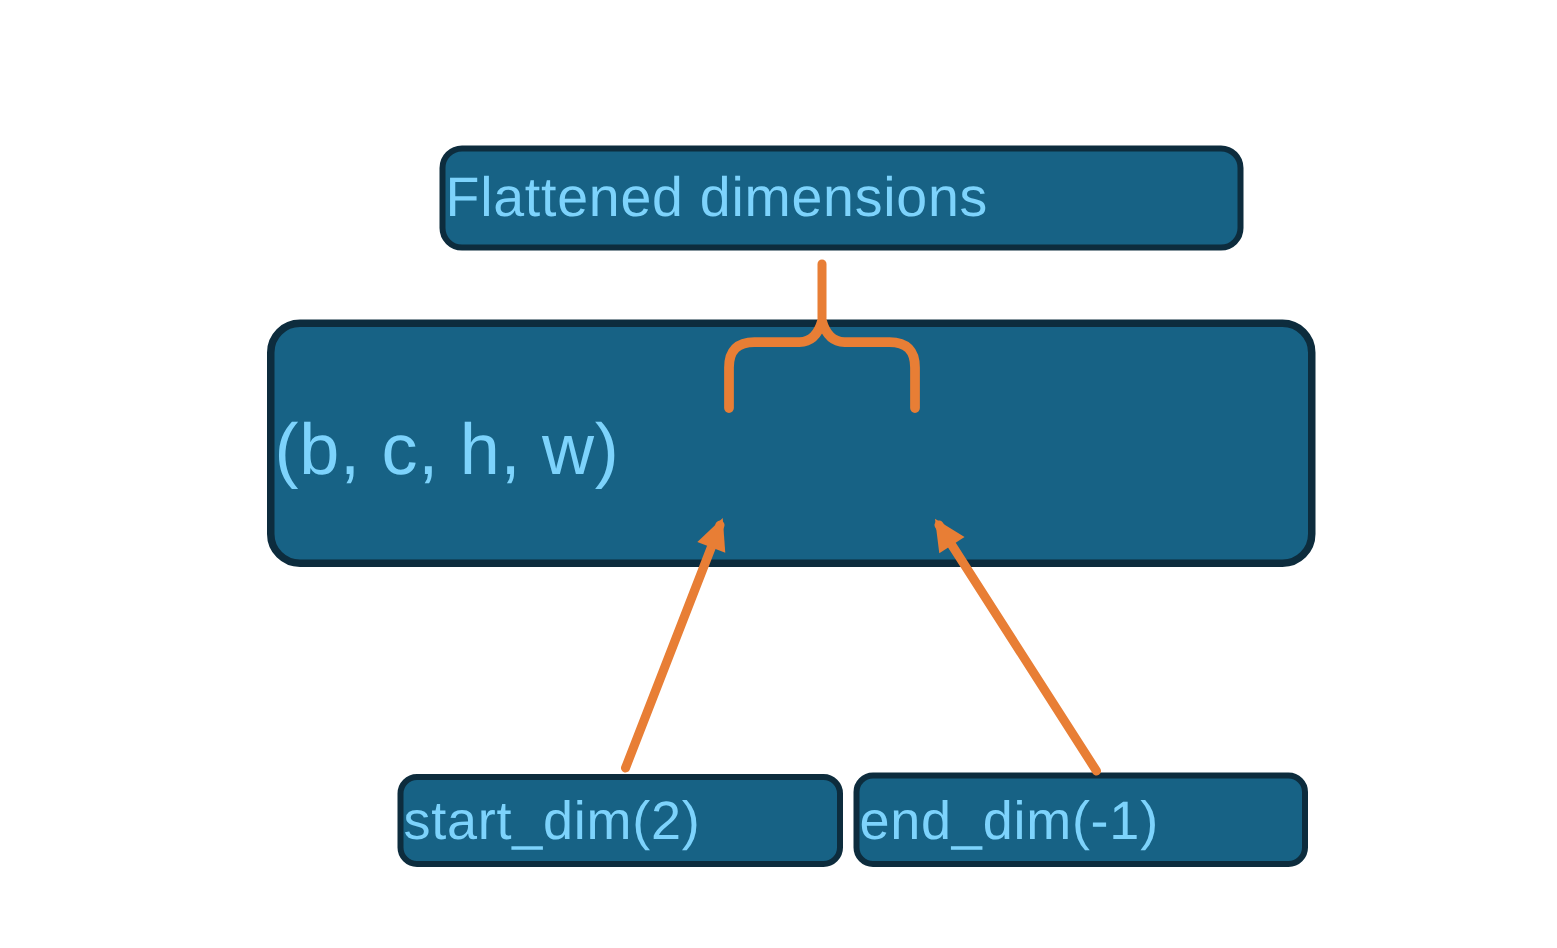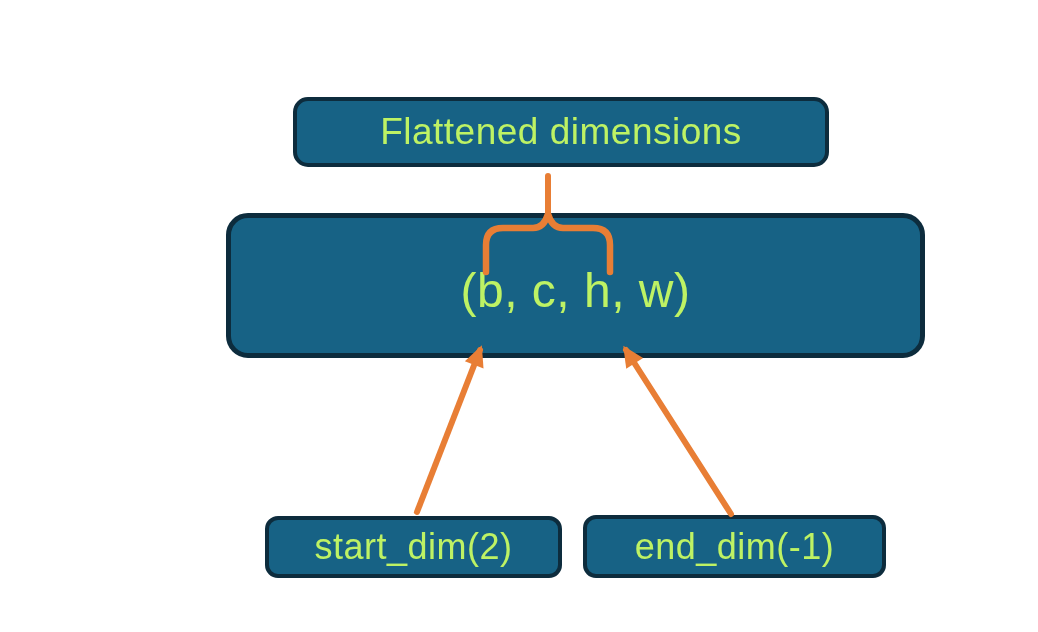--- a/index.html
+++ b/index.html
@@ -14,49 +14,47 @@
     height: 632px;
     background: #ffffff;
     overflow: hidden;
   }
   .node {
     position: absolute;
     box-sizing: border-box;
     background: #176285;
     border: 4px solid #0d2c3d;
     border-radius: 13px;
-    color: #bef264;
+    color: #7dd3fc;
     display: flex;
     align-items: center;
-    justify-content: center;
     text-align: center;
     letter-spacing: 0.5px;
   }
   .node-flattened {
     left: 293px; top: 97px;
     width: 536px; height: 70px;
     font-size: 37px;
     border-radius: 15px;
   }
   .node-tensor {
     left: 178px; top: 213px;
-    width: 699px; height: 145px;
+    width: 699px; height: 165px;
     font-size: 48px;
     border-width: 5px;
     border-radius: 22px;
     padding-top: 10px;
-    margin-left: 48px;
   }
   .node-start {
     left: 265px; top: 516px;
     width: 297px; height: 62px;
     font-size: 36px;
   }
   .node-end {
-    left: 583px; top: 515px;
+    left: 569px; top: 515px;
     width: 303px; height: 63px;
     font-size: 36px;
   }
   .overlay {
     position: absolute;
     left: 0; top: 0;
     width: 1038px;
     height: 632px;
     z-index: 10;
     pointer-events: none;

